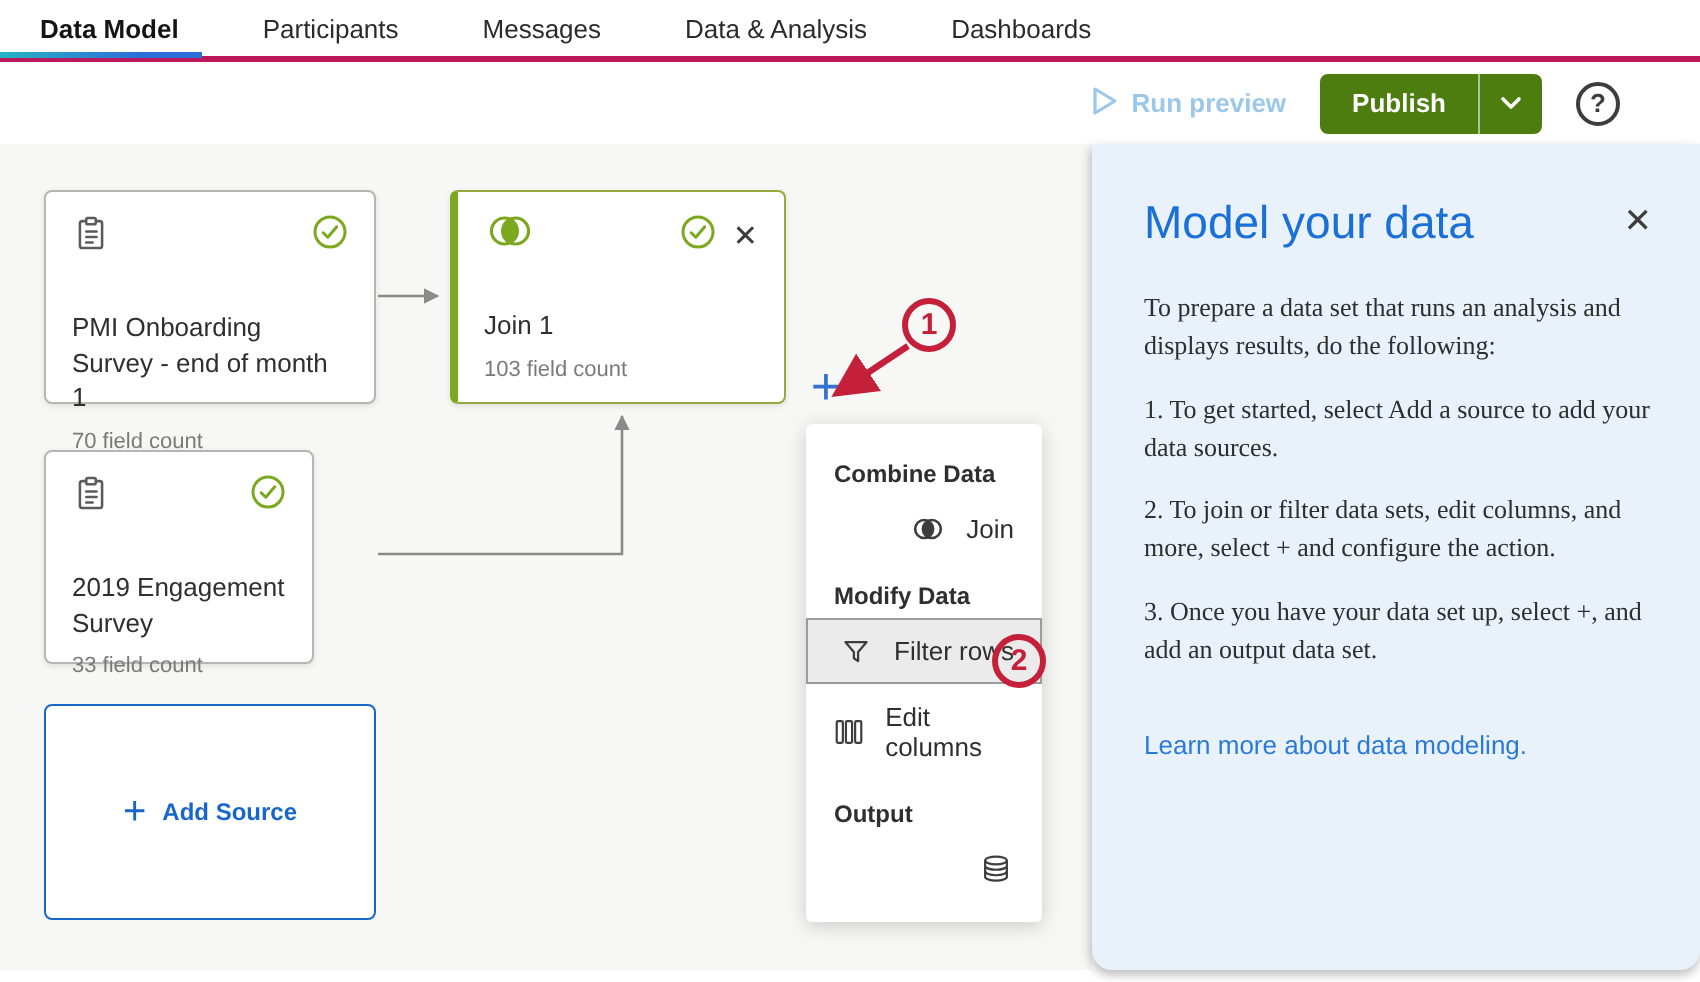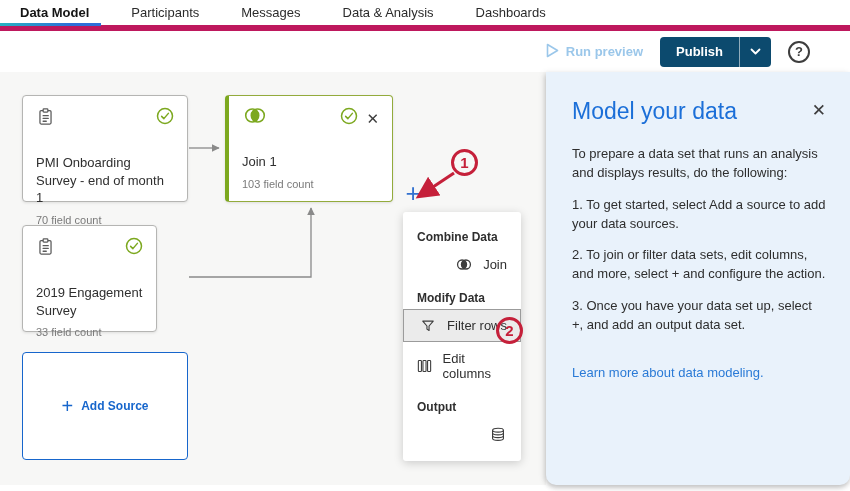--- a/index.html
+++ b/index.html
@@ -1,32 +1,32 @@
 <!DOCTYPE html>
 <html><head>
 <meta charset="utf-8">
 <style>
   * { margin:0; padding:0; box-sizing:border-box; }
   html,body { width:850px; height:491px; background:#ffffff;
     font-family:"Liberation Sans", sans-serif; overflow:hidden; }
 
   
-  .tabbar { height:31px; background:#fff; border-bottom:6px solid #be185d;
+  .tabbar { height:31px; background:#fff; border-bottom:3px solid #be185d;
     display:flex; align-items:center; padding-left:20px; gap:42px; position:relative; }
   .tab { font-size:13px; color:#2b2b2b; cursor:pointer; white-space:nowrap; }
   .tab.active { color:#141414; font-weight:bold; }
   .tab-underline { position:absolute; left:0; bottom:-1px; width:101px; height:3px;
     background:linear-gradient(90deg,#26b3c1 0%,#2d6fd9 70%); }
 
   
   .toolbar { height:41px; background:#fff; display:flex; align-items:center;
     justify-content:flex-end; padding-right:40px; gap:17px; }
   .run-preview { display:flex; align-items:center; gap:7px; color:#9bc7ea;
     font-size:13px; font-weight:bold; cursor:default; }
-  .publish-btn { background:#0c4a6e; color:#fff; font-size:13px; font-weight:bold;
+  .publish-btn { background:#4d7c0f; color:#fff; font-size:13px; font-weight:bold;
     border:none; border-radius:4px; height:30px; display:flex; align-items:center;
     cursor:pointer; padding:0; overflow:hidden; }
   .publish-label { padding:0 16px; }
   .publish-caret { border-left:1px solid rgba(255,255,255,.55); height:100%;
     display:flex; align-items:center; padding:0 10px; }
   .help-btn { width:22px; height:22px; border-radius:50%; border:2px solid #3d3d3d;
     color:#3d3d3d; font-size:13px; font-weight:bold; display:flex; align-items:center;
     justify-content:center; background:transparent; cursor:pointer; }
 
   
@@ -72,21 +72,21 @@
   .anno-2 { left:496px; top:245px; }
   .anno-arrow { position:absolute; left:405px; top:95px; z-index:6; pointer-events:none; }
 
   
   .panel { width:304px; background:#e9f2fb; border-radius:0 0 10px 10px;
     box-shadow:-2px 1px 6px rgba(0,0,0,.10), 0 3px 5px rgba(0,0,0,.18);
     padding:26px 24px 0 26px; position:relative; }
   .panel-close { position:absolute; top:30px; right:24px; font-size:17px;
     color:#3d3d3d; cursor:pointer; line-height:1; }
   .panel-title { color:#1b6fd8; font-size:23px; font-weight:normal; margin-bottom:20px; }
-  .panel p { font-size:13px; color:#2e2e2e; line-height:1.45; margin-bottom:13px; }
+  .panel p { font-size:13px; color:#2e2e2e; line-height:1.45; margin-bottom:13px;font-family:Liberation Serif, serif; }
   .panel-link { font-size:13px; color:#2a7ad6; margin-top:17px; display:inline-block;
     cursor:pointer; }
 </style>
 </head>
 <body>
 
 <div class="tabbar">
   <div class="tab active">Data Model</div>
   <div class="tab">Participants</div>
   <div class="tab">Messages</div>

